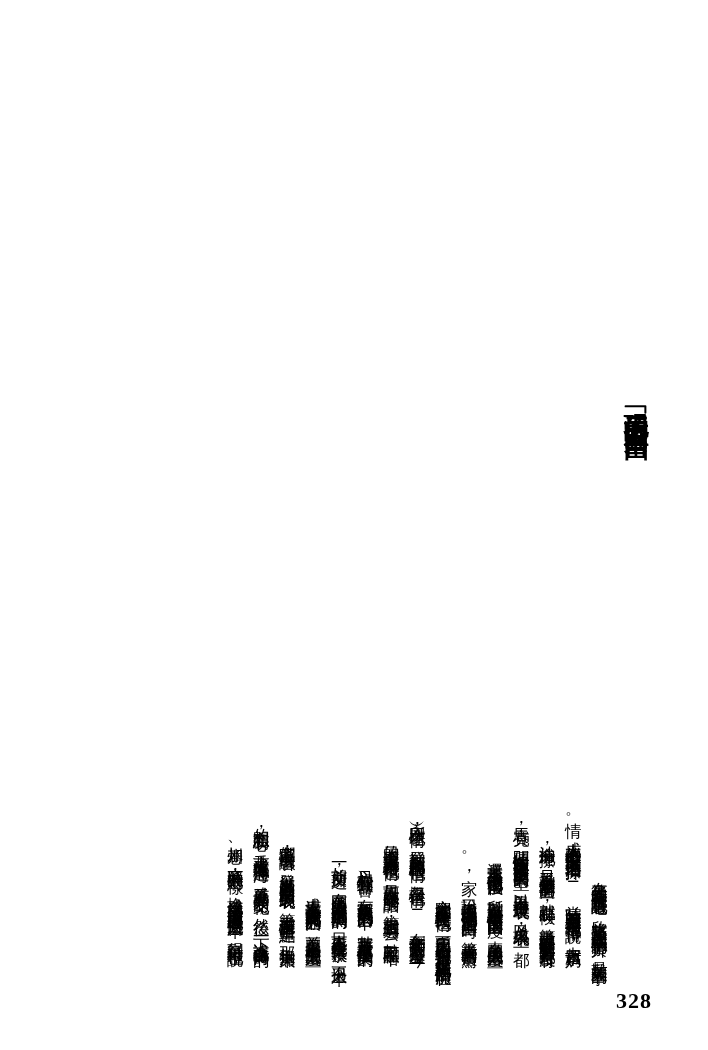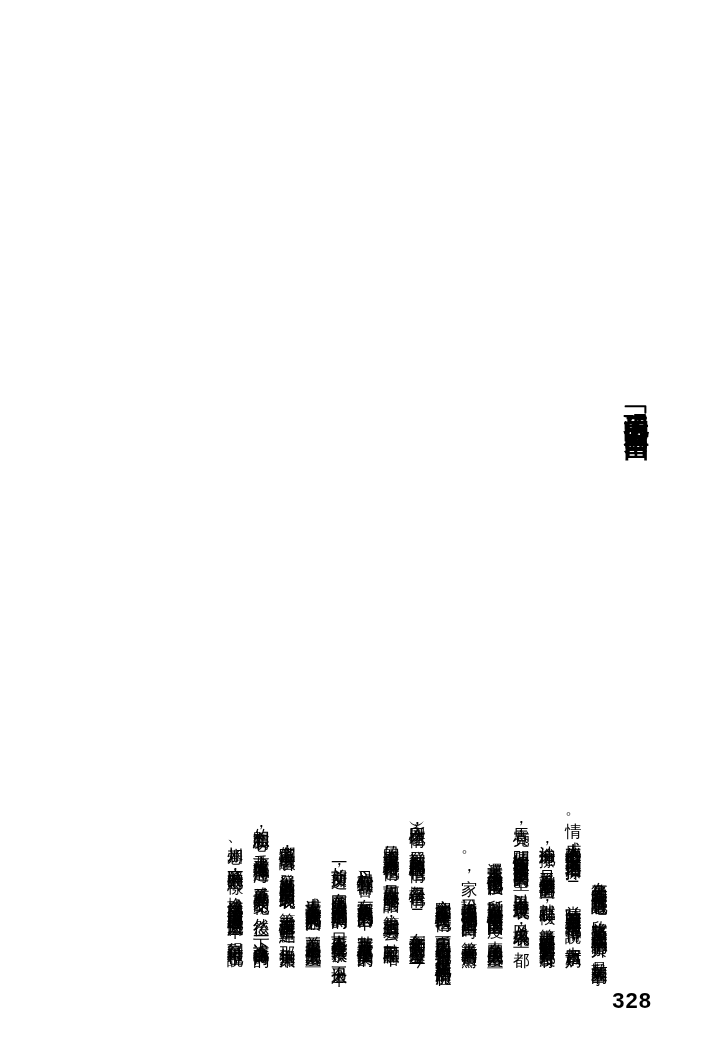--- a/index.html
+++ b/index.html
@@ -66,21 +66,21 @@
     padding-top: 18px;
   }
 
   .page-number {
     position: absolute;
     right: 56px;
     bottom: 36px;
     font-size: 22px;
     font-weight: 700;
     letter-spacing: 1px;
-    font-family: Liberation Sans, sans-serif;
+    font-family: Liberation Serif, serif;
   }
 </style>
 </head>
 <body>
 
 <div class="page">
 
   <div class="vtext">
 
     <h1 class="heading">表現的「自由」與「不自由」</h1>

